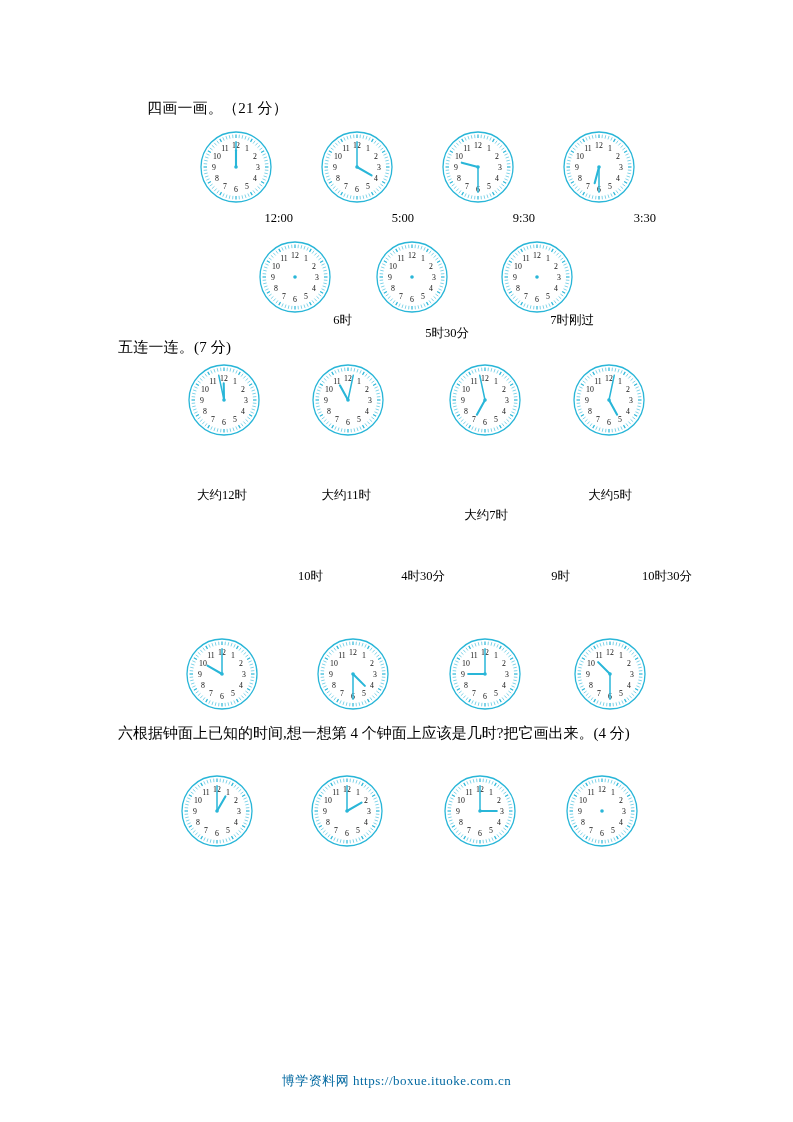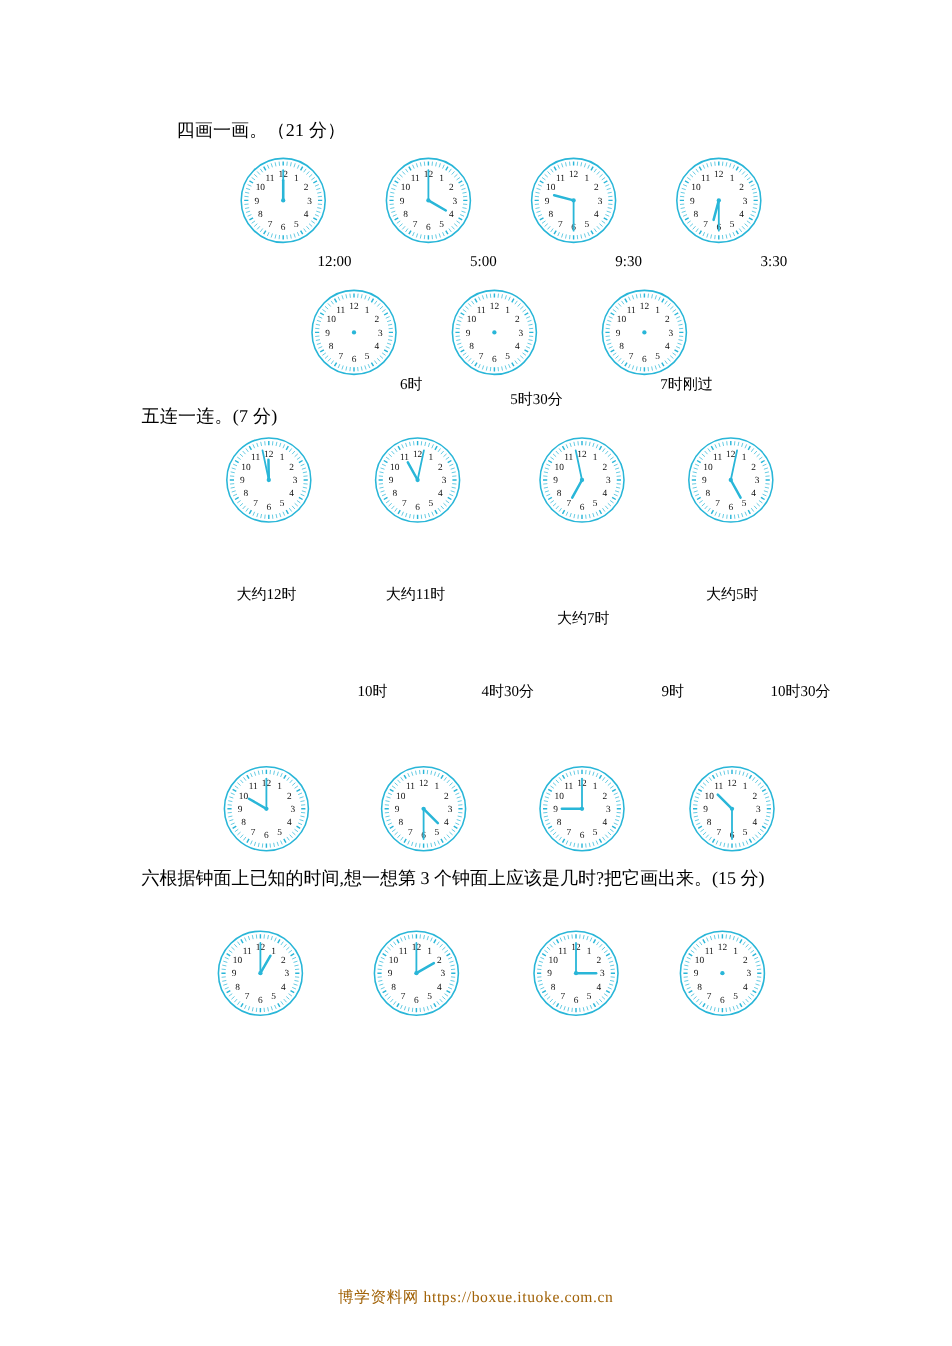--- a/index.html
+++ b/index.html
@@ -41,21 +41,21 @@
     font-size: 12.5px;
     text-align: right;
     white-space: nowrap;
   }
   .footer {
     position: absolute;
     left: 0;
     width: 793px;
     text-align: center;
     font-size: 13px;
-    color: #a16207;
+    color: #0369a1;
     letter-spacing: 0.5px;
   }
   svg { display: block; }
 </style>
 </head>
 <body>
 
 <div class="page">
 
   <div class="section-title" style="left:147px; top:99px;">四画一画。（21 分）</div>
@@ -1259,21 +1259,21 @@
           <text x="17.95" y="28.72" font-size="7.8" fill="#111" font-family="Liberation Serif, serif" text-anchor="middle">10</text>
           <text x="26.00" y="20.67" font-size="7.8" fill="#111" font-family="Liberation Serif, serif" text-anchor="middle">11</text>
           <text x="37.00" y="17.72" font-size="7.8" fill="#111" font-family="Liberation Serif, serif" text-anchor="middle">12</text>
           <line x1="37" y1="37" x2="25.12" y2="25.12" stroke="#29b6d8" stroke-width="2.1" stroke-linecap="round"></line>
           <line x1="37" y1="37" x2="37.00" y2="62.20" stroke="#29b6d8" stroke-width="1.5" stroke-linecap="round"></line>
           <circle cx="37" cy="37" r="1.8" fill="#29b6d8"></circle>
         </svg>
       </div>
     </div>
 
-  <div class="para" style="left:118px; top:722px;">六根据钟面上已知的时间,想一想第 3 个钟面上应该是几时?把它画出来。(15 分)</div>
+  <div class="para" style="left:118px; top:722px;">六根据钟面上已知的时间,想一想第 4 个钟面上应该是几时?把它画出来。(4 分)</div>
 
   <div class="clock-wrap" id="gE">
       <div style="position: absolute; left: 180px; top: 774px;">
         <svg width="74" height="74" viewBox="0 0 74 74">
           <circle cx="37" cy="37" r="35" fill="#fff" stroke="#29b6d8" stroke-width="1.3"></circle>
           <line x1="37.00" y1="8.00" x2="37.00" y2="4.50" stroke="#29b6d8" stroke-width="1.2"></line>
           <line x1="40.03" y1="8.16" x2="40.40" y2="4.68" stroke="#29b6d8" stroke-width="0.6"></line>
           <line x1="43.03" y1="8.63" x2="43.76" y2="5.21" stroke="#29b6d8" stroke-width="0.6"></line>
           <line x1="45.96" y1="9.42" x2="47.04" y2="6.09" stroke="#29b6d8" stroke-width="0.6"></line>
           <line x1="48.80" y1="10.51" x2="50.22" y2="7.31" stroke="#29b6d8" stroke-width="0.6"></line>

